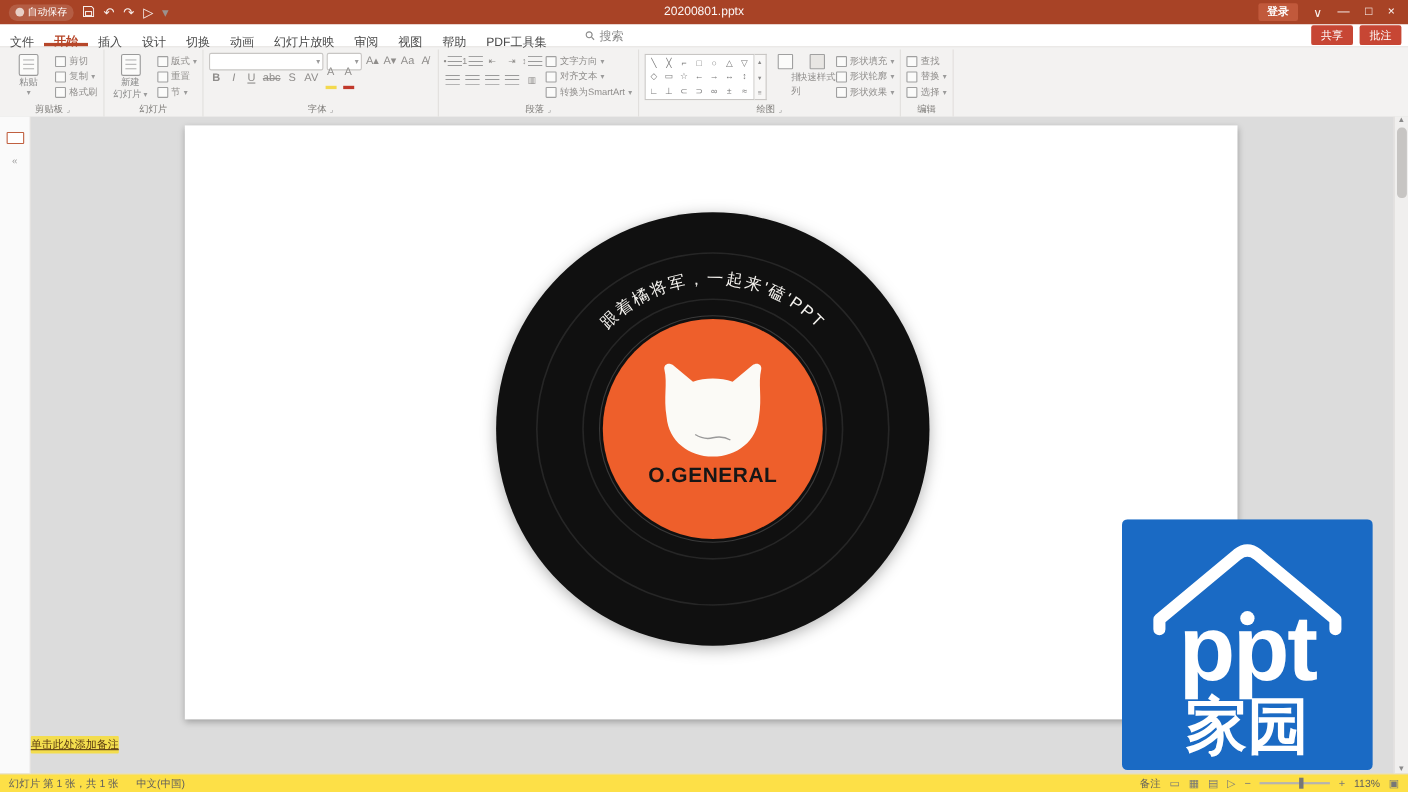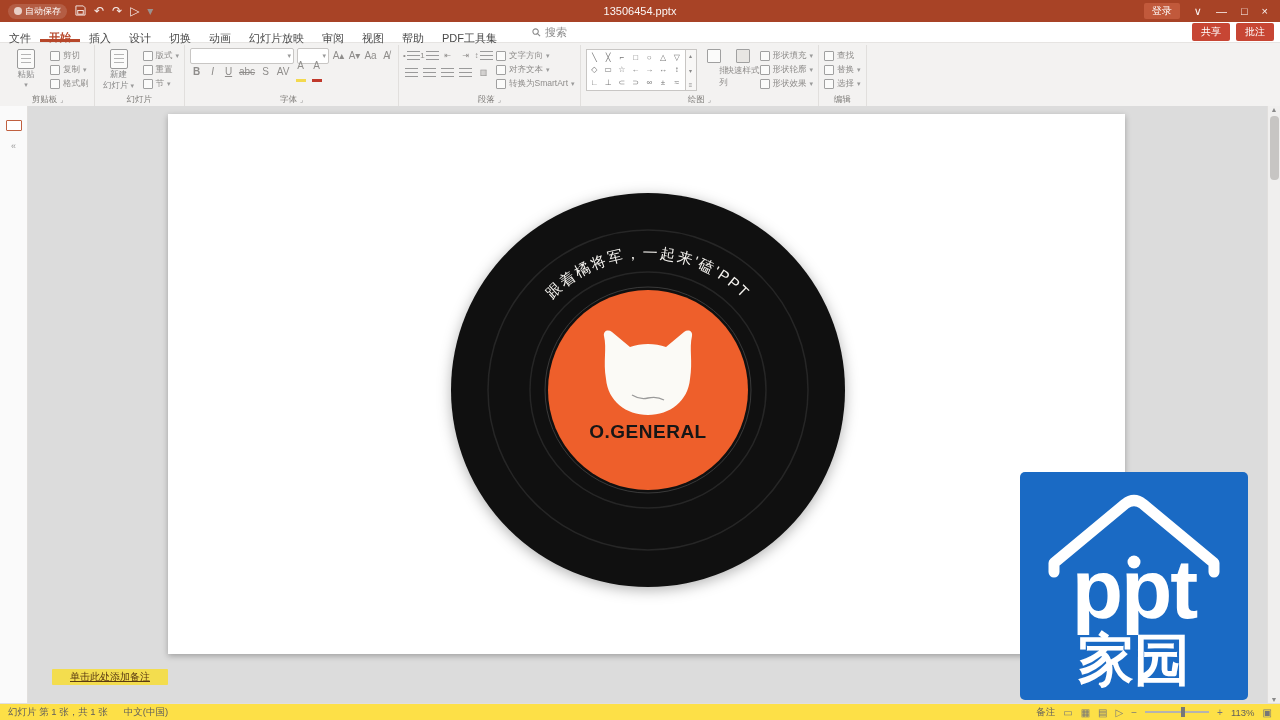--- a/index.html
+++ b/index.html
@@ -8,21 +8,21 @@
   .app { position:relative; width:1280px; height:720px; background:#dcdcdc; overflow:hidden; }
 
   
   .titlebar { height:22px; background:#a84326; display:flex; align-items:center; color:#fff; font-size:11px; position:relative; }
   .qat { display:flex; align-items:center; gap:8px; padding:0 8px; }
   .autosave { display:flex; align-items:center; gap:3px; background:rgba(255,255,255,.14); border-radius:8px; padding:1px 6px; font-size:9px; }
   .autosave .dot { width:8px; height:8px; border-radius:50%; background:#e8cfc6; display:inline-block; }
   .qat .g { font-size:12px; line-height:1; opacity:.9; cursor:default; }
   .tb-title { position:absolute; left:50%; transform:translateX(-50%); font-size:11px; opacity:.95; }
   .tb-right { margin-left:auto; display:flex; align-items:center; gap:14px; padding-right:12px; }
-  .login-btn { background:#c1593b; border-radius:2px; padding:1px 8px; font-size:10px; }
+  .login-btn { background:#c1593b; border-radius:2px; padding:1px 8px; font-size:10px;font-weight:bold; }
   .winbtn { font-size:11px; opacity:.95; }
 
   
   .tabrow { height:21px; background:#ffffff; display:flex; align-items:stretch; border-bottom:1px solid #e6e4e2; font-size:11px; color:#4a4a4a; }
   .tab { padding:15px 9px 2px; display:flex; align-items:center; cursor:default; }
   .tab.active { color:#b7472a; font-weight:bold; border-bottom:3px solid #b7472a; }
   .tab-search { display:flex; align-items:center; gap:4px; margin-left:26px; color:#8a8a8a; }
   .tab-actions { margin-left:auto; display:flex; align-items:center; gap:6px; padding-right:6px; }
   .redbtn { background:#c74634; color:#fff; font-size:10px; padding:2px 9px; border-radius:2px; }
 
@@ -50,21 +50,21 @@
   .swatch { width:10px; height:3px; display:inline-block; }
 
   
   .workspace { height:597px; display:flex; position:relative; }
   .thumbstrip { width:28px; background:#fafafa; border-right:1px solid #e1dfdd; display:flex; flex-direction:column; align-items:center; padding-top:14px; gap:10px; }
   .thumbbox { width:16px; height:11px; border:1px solid #c06040; border-radius:1px; background:#fff; }
   .thumbchev { font-size:9px; color:#9a9a9a; }
   .canvas { flex:1; position:relative; }
   .slide { position:absolute; left:140px; top:8px; width:957px; height:540px; background:#fff; box-shadow:0 2px 6px rgba(0,0,0,.28); }
   .slide svg { display:block; width:100%; height:100%; }
-  .footnote { position:absolute; left:24px; bottom:18px; background:#f3dd4e; color:#5a3a12; font-size:10px; padding:1px 18px; border-radius:1px; text-decoration:underline; }
+  .footnote { position:absolute; left:0; bottom:18px; background:#f3dd4e; color:#5a3a12; font-size:10px; padding:1px 0; border-radius:1px; text-decoration:underline; }
   .vscroll { width:13px; background:#f0efee; border-left:1px solid #e1dfdd; display:flex; flex-direction:column; align-items:center; font-size:7px; color:#8a8a8a; }
   .vthumb { width:9px; height:64px; background:#c7c5c3; border-radius:4px; margin-top:3px; }
 
   
   .statusbar { height:17px; background:#fde047; border-top:1px solid #e1dfdd; display:flex; align-items:center; font-size:9.5px; color:#605e5c; padding:0 8px; gap:16px; }
   .sb-right { margin-left:auto; display:flex; align-items:center; gap:8px; }
   .viewic { font-size:10px; color:#777; }
   .zoomtrack { width:64px; height:2px; background:#b5b3b1; position:relative; }
   .zoomthumb { position:absolute; left:36px; top:-4px; width:4px; height:10px; background:#777; }
 
@@ -87,21 +87,21 @@
         <svg width="11" height="11" viewBox="0 0 12 12">
             <path d="M1 1 h8 l2 2 v8 h-10z" fill="none" stroke="#fff" stroke-width="1"></path>
             <rect x="3" y="6" width="6" height="4" fill="none" stroke="#fff" stroke-width="1"></rect>
           </svg>
       </span>
       <span class="g">↶</span>
       <span class="g">↷</span>
       <span class="g">▷</span>
       <span class="g caret">▾</span>
     </div>
-    <span class="tb-title">13506454.pptx</span>
+    <span class="tb-title">20200801.pptx</span>
     <div class="tb-right">
       <span class="login-btn">登录</span>
       <span class="winbtn">∨</span>
       <span class="winbtn">—</span>
       <span class="winbtn">□</span>
       <span class="winbtn">×</span>
     </div>
   </div>
 
   <div class="tabrow">

